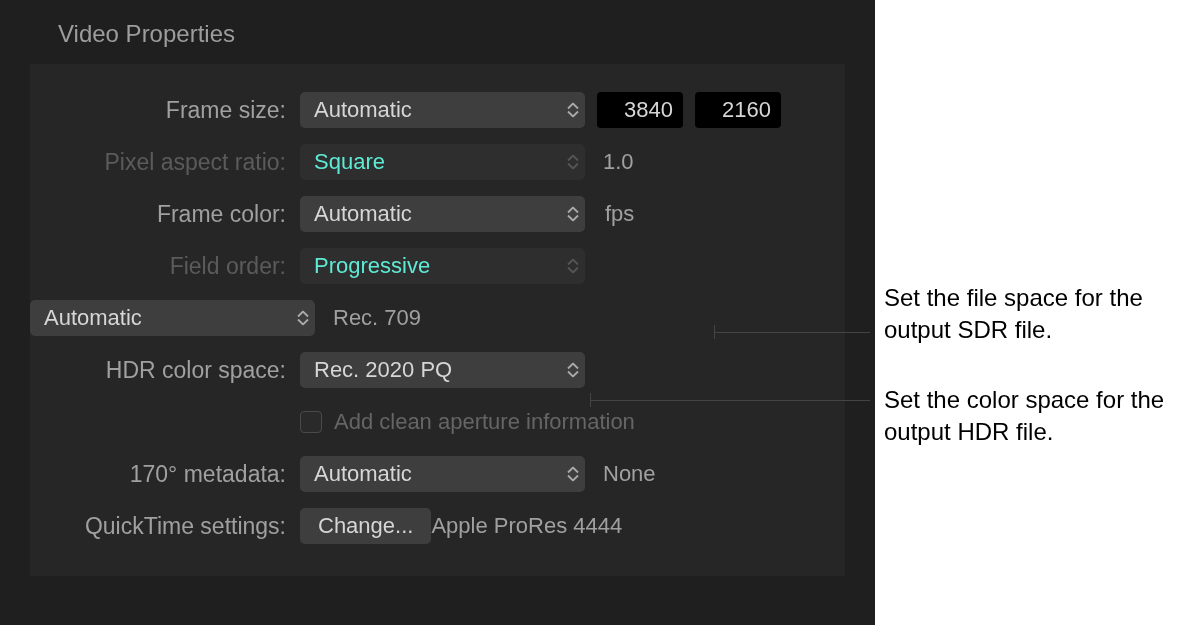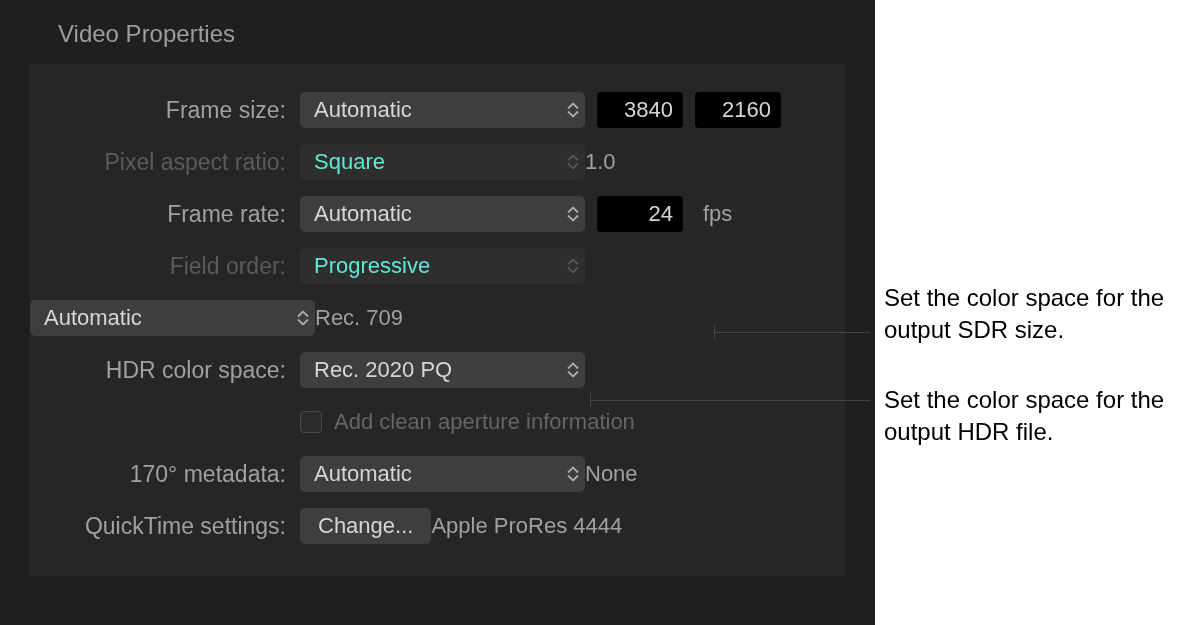--- a/index.html
+++ b/index.html
@@ -81,20 +81,21 @@
       text-align: right;
       border: none;
       outline: none;
       padding: 0 10px 0 12px;
       border-radius: 4px;
       margin-left: 12px;
     }
     .value-text {
       color: #a0a0a0;
       font-size: 22px;
+      margin-left: 18px;
     }
     .unit-text {
       color: #a0a0a0;
       font-size: 22px;
       margin-left: 20px;
     }
     .checkbox-row {
       display: flex;
       align-items: center;
       height: 52px;
@@ -181,33 +182,32 @@
             </svg>
           <svg width="12" height="7">
               <path d="M1 1 L6 6 L11 1" stroke="#555" stroke-width="1.8" fill="none"></path>
             </svg>
         </span>
       </div>
       <div class="value-text">1.0</div>
     </div>
 
     <div class="row">
-      <div class="label">Frame rate:</div>
-      <div class="popup">
-        <span>Automatic</span>
-        <span class="stepper-icon">
-          <svg width="12" height="7">
-              <path d="M1 6 L6 1 L11 6" stroke="#aaa" stroke-width="1.8" fill="none"></path>
-            </svg>
-          <svg width="12" height="7">
-              <path d="M1 1 L6 6 L11 1" stroke="#aaa" stroke-width="1.8" fill="none"></path>
-            </svg>
-        </span>
-      </div>
-      <input class="num-field" value="24" style="">
+      <div class="label">Frame color:</div>
+      <div class="popup">
+        <span>Automatic</span>
+        <span class="stepper-icon">
+          <svg width="12" height="7">
+              <path d="M1 6 L6 1 L11 6" stroke="#aaa" stroke-width="1.8" fill="none"></path>
+            </svg>
+          <svg width="12" height="7">
+              <path d="M1 1 L6 6 L11 1" stroke="#aaa" stroke-width="1.8" fill="none"></path>
+            </svg>
+        </span>
+      </div>
       <div class="unit-text">fps</div>
     </div>
 
     <div class="row">
       <div class="label disabled">Field order:</div>
       <div class="popup disabled">
         <span>Progressive</span>
         <span class="stepper-icon disabled">
           <svg width="12" height="7">
               <path d="M1 6 L6 1 L11 6" stroke="#555" stroke-width="1.8" fill="none"></path>
@@ -274,17 +274,17 @@
       <div class="label">QuickTime settings:</div>
       <div class="btn">Change...</div>
       <div class="static-text">Apple ProRes 4444</div>
     </div>
 
   </div>
 </div>
 
 <div class="callout-tick" style="left:714px; top:325px;"></div>
 <div class="callout-line" style="left:714px; top:332px; width:156px;"></div>
-<div class="callout" style="left:884px; top:282px; width:300px;">Set the color space for the output SDR size.</div>
+<div class="callout" style="left:884px; top:282px; width:300px;">Set the file space for the output SDR file.</div>
 
 <div class="callout-tick" style="left:590px; top:393px;"></div>
 <div class="callout-line" style="left:590px; top:400px; width:280px;"></div>
 <div class="callout" style="left:884px; top:384px; width:300px;">Set the color space for the output HDR file.</div>
 
 </body></html>

